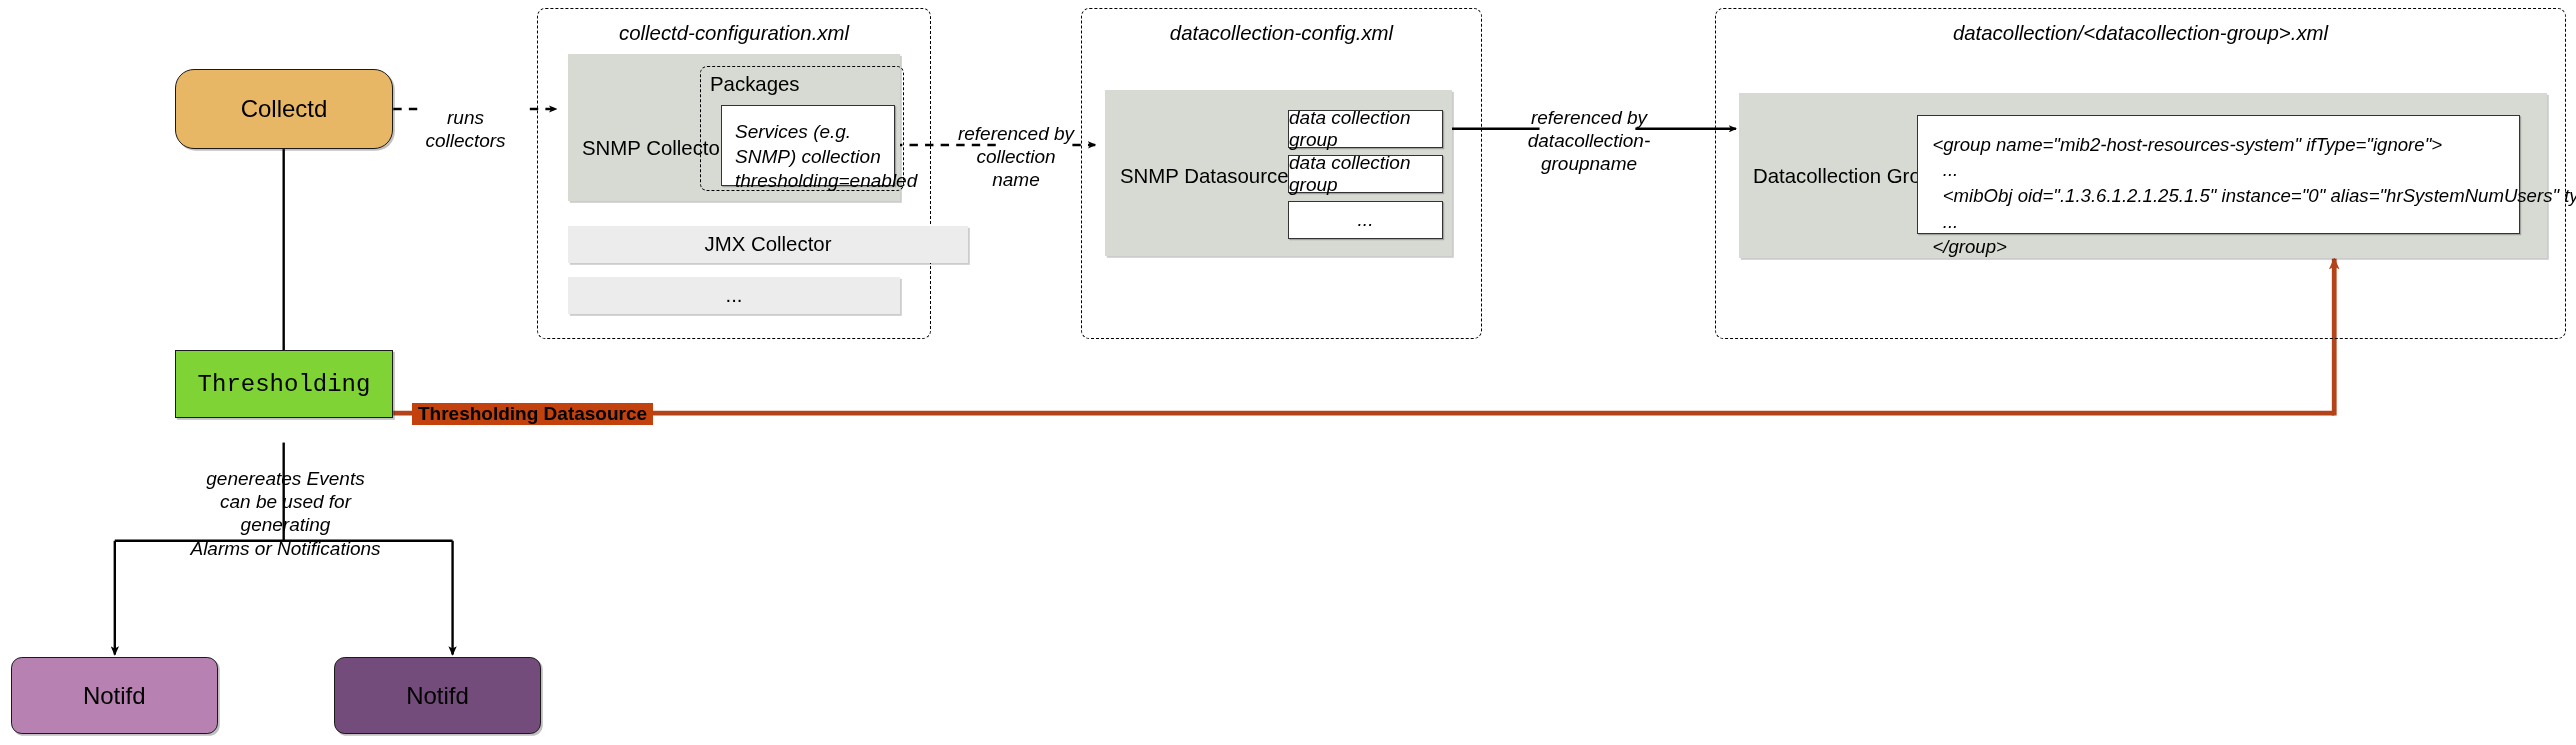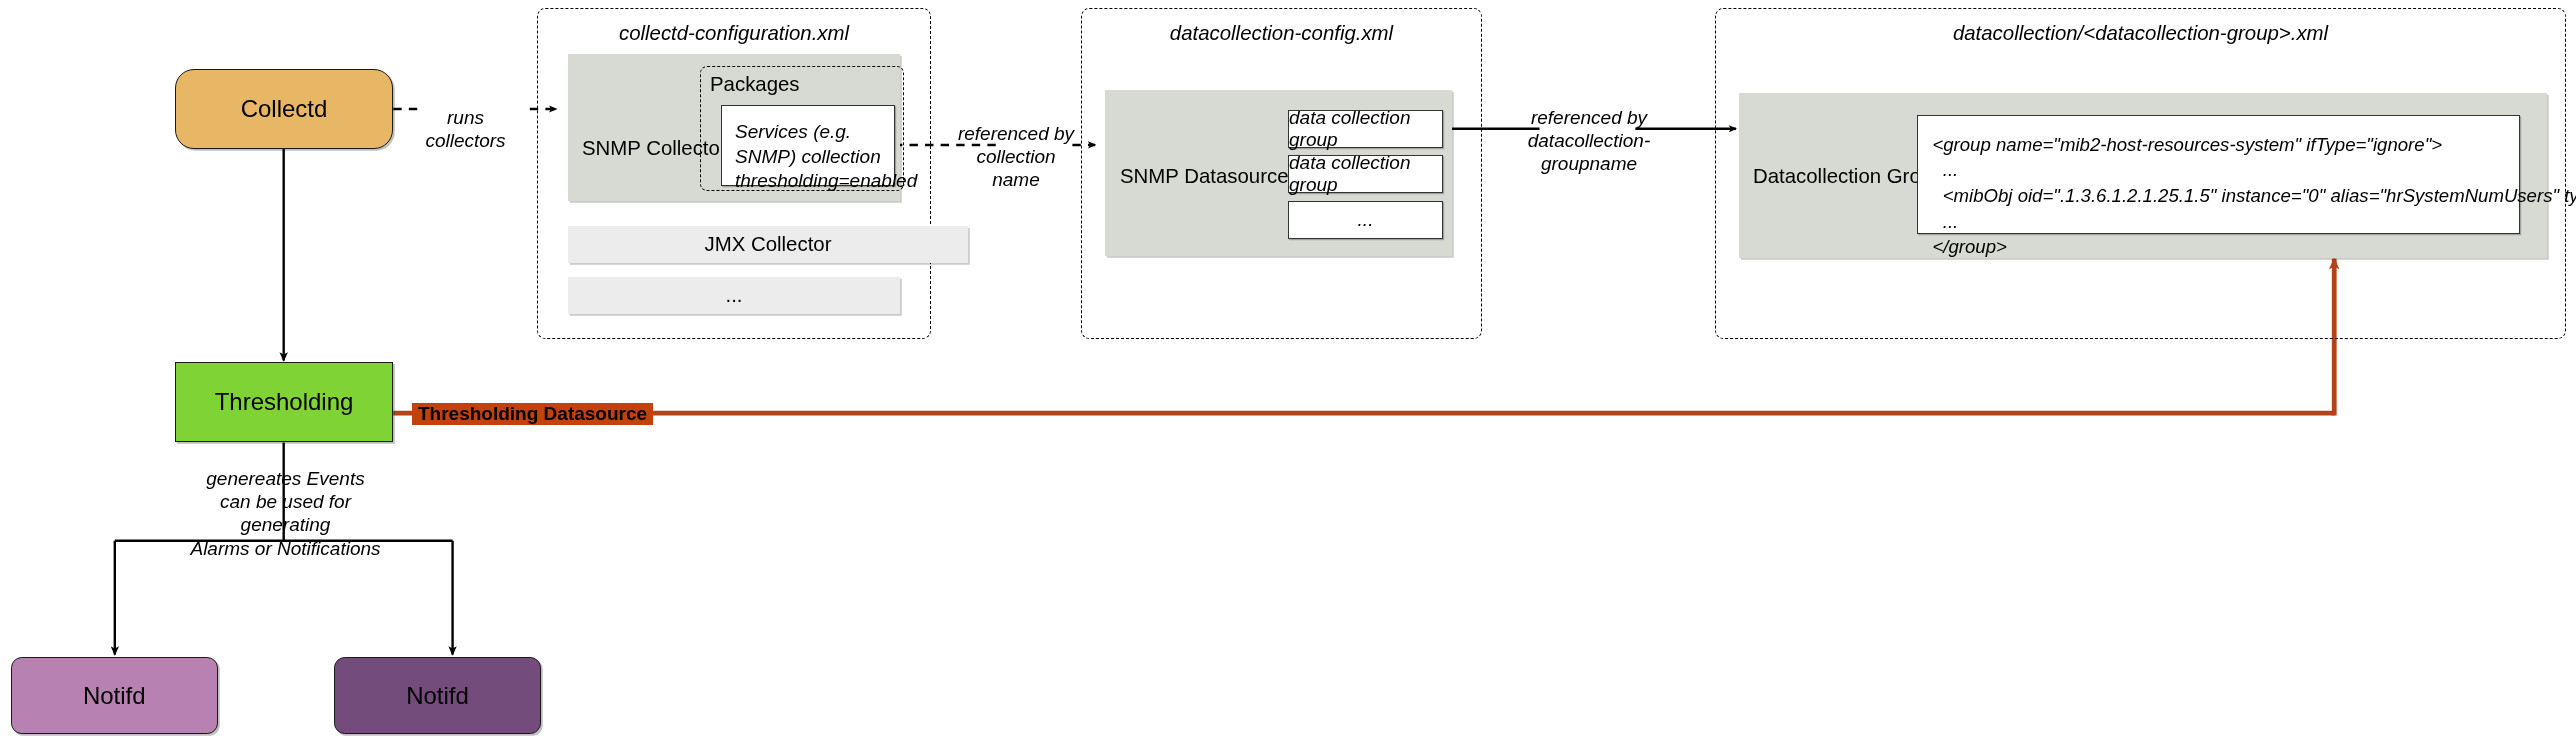--- a/index.html
+++ b/index.html
@@ -210,21 +210,21 @@
     <g>
       <line x1="656" y1="690" x2="3897" y2="690" stroke="#b4431a" stroke-width="8"></line>
       <line x1="3897" y1="694" x2="3897" y2="432" stroke="#b4431a" stroke-width="8" marker-end="url(#arrowOrange)"></line>
     </g>
   </svg>
 
   <div class="node proc proc-collectd" style="left:175px; top:69px; width:218px; height:80px;">
     <span>Collectd</span>
   </div>
 
-  <div class="node proc proc-threshold" style="left:175px; top:362px; width:218px; height:80px;">
+  <div class="node proc proc-threshold" style="left:175px; top:350px; width:218px; height:68px;font-family:Liberation Mono, monospace;">
     <span>Thresholding</span>
   </div>
 
   <div class="node proc proc-notifd" style="left:10.8px; top:657px; width:207px; height:77px;">
     <span>Notifd</span>
   </div>
 
   <div class="node proc proc-alarmd" style="left:334px; top:657px; width:207px; height:77px;">
     <span>Notifd</span>
   </div>

